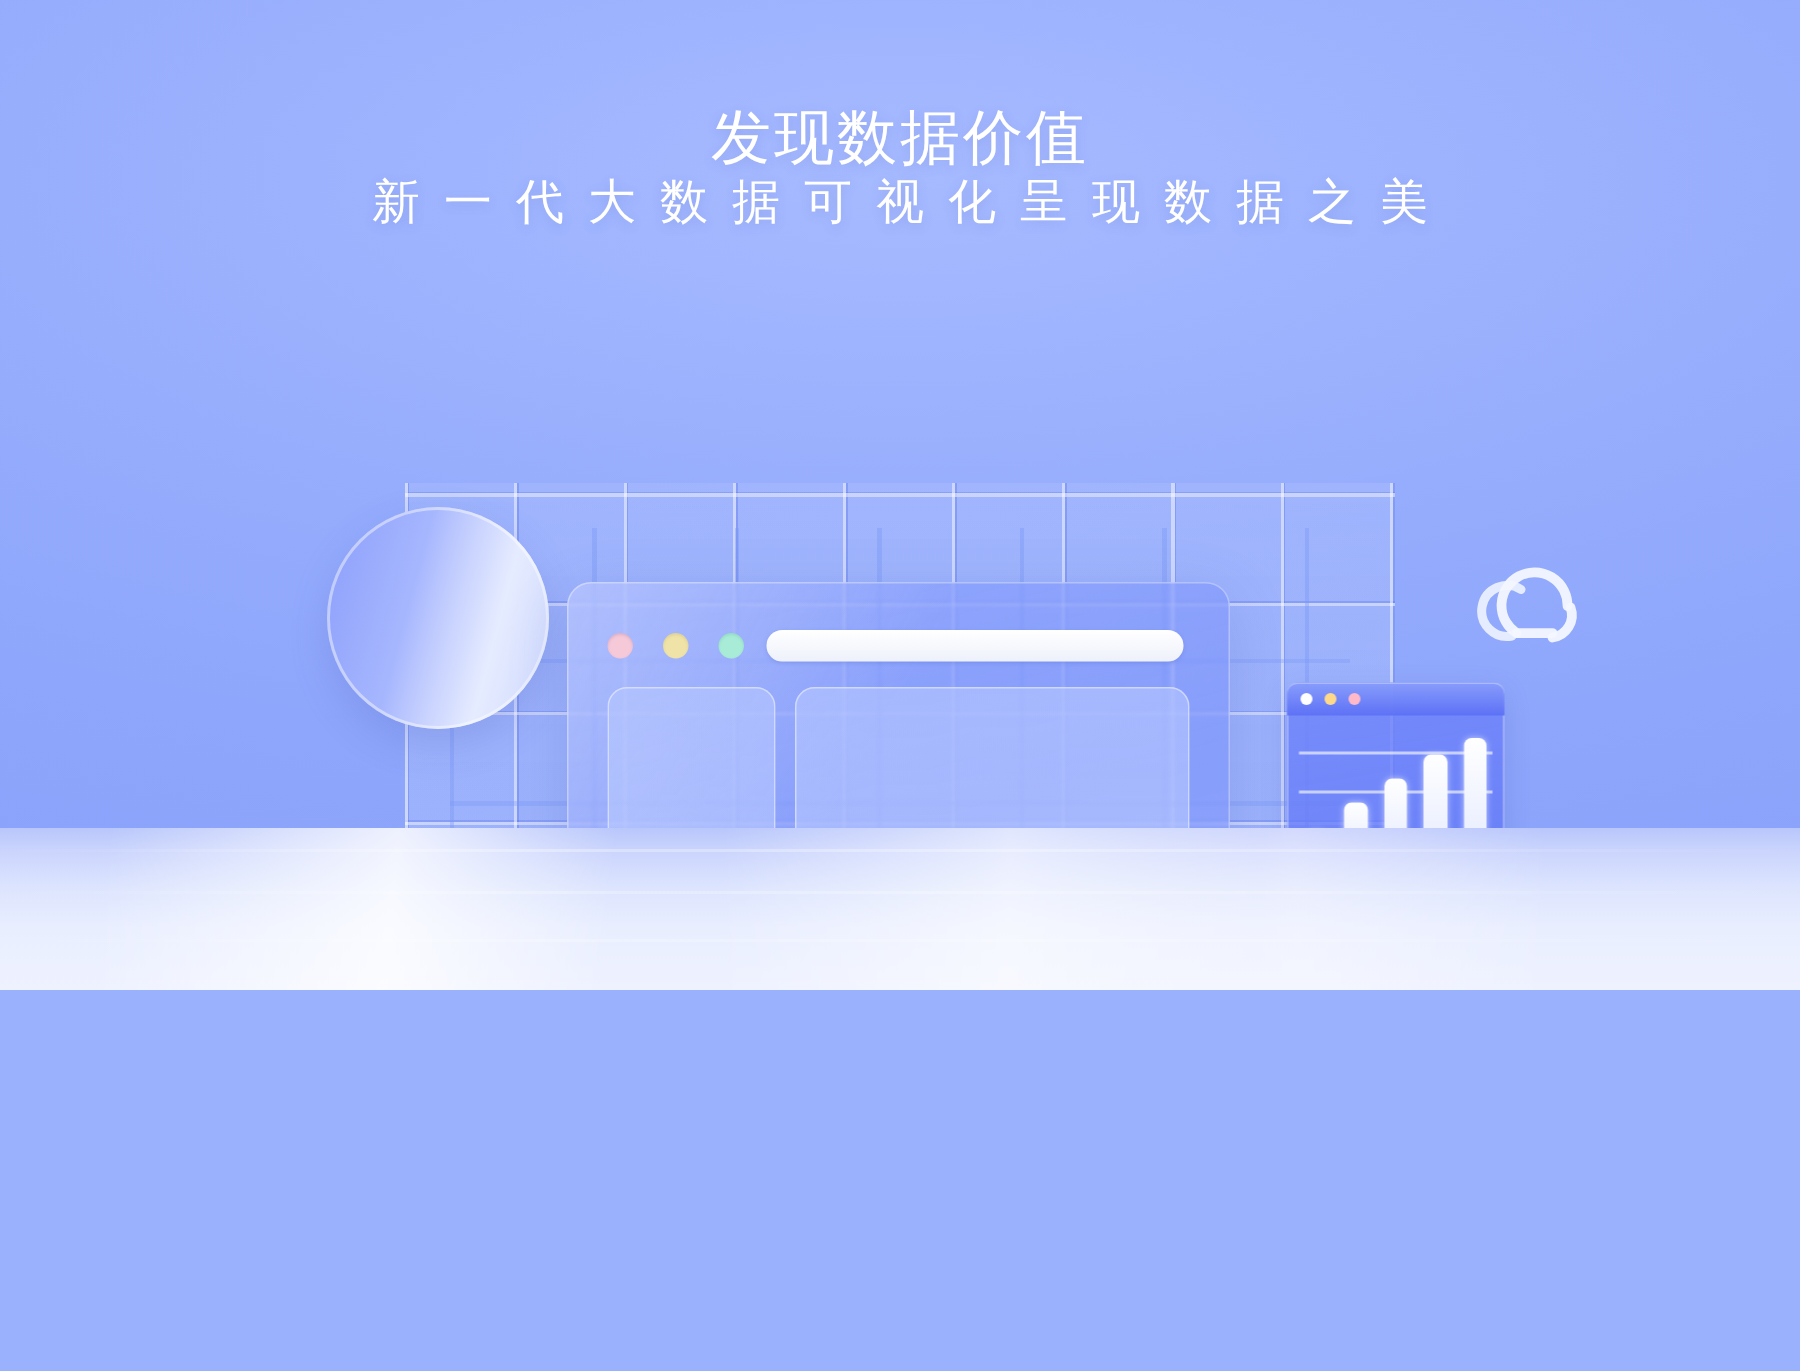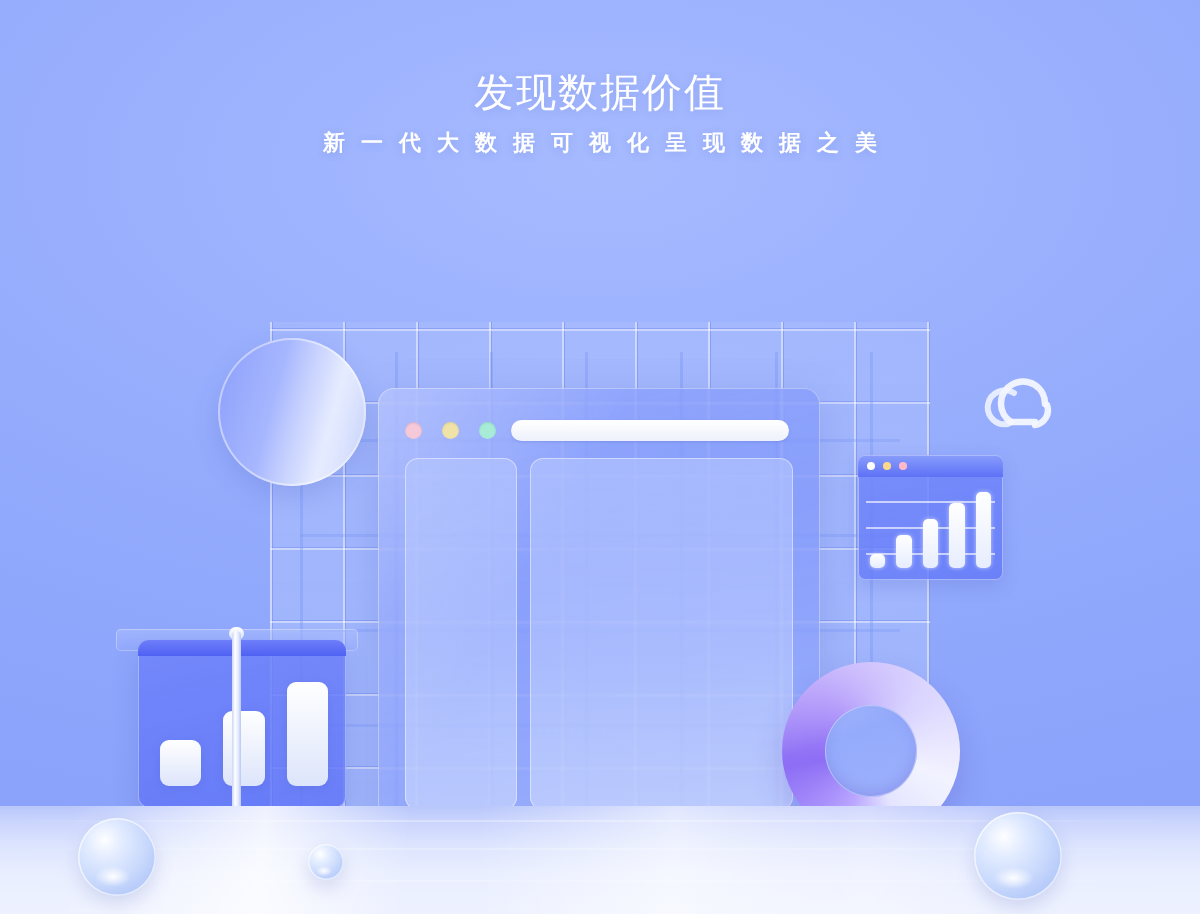--- a/index.html
+++ b/index.html
@@ -3,21 +3,21 @@
 <meta charset="utf-8">
 <title>Banner</title>
 <style>
   html,body{margin:0;padding:0;}
   body{
     width:1200px;height:914px;overflow:hidden;
     font-family:"Liberation Sans","DejaVu Sans",sans-serif;
     background:#9ab1fe;
   }
   #stage{
-    position:relative;width:1200px;height:914px;overflow:hidden;
+    position:relative;width:1200px;height:660px;overflow:hidden;
     background:
       radial-gradient(120% 80% at 50% 18%, #a6baff 0%, #96adfd 45%, #8ea6fb 75%, #8aa2fa 100%);
   }
 
   
   .floor{
     position:absolute;left:0;right:0;bottom:0;height:108px;
     background:
       linear-gradient(180deg,#b8c6fb 0%, #ccd6fd 16%, #dde5fe 38%, #e9eeff 62%, #eef2ff 100%);
   }
@@ -185,22 +185,22 @@
     font-size:40px;line-height:1;color:#ffffff;font-weight:400;
     letter-spacing:2px;text-shadow:0 2px 8px rgba(70,90,180,.18);
   }
   .headline{
     margin-top:22px;
     font-size:104px;line-height:1;color:#ffffff;font-weight:700;
     letter-spacing:-1px;
     text-shadow:0 6px 22px rgba(60,80,180,.22);
   }
   .tagline{
-    margin-top:20px;
-    font-size:22px;line-height:1;color:#ffffff;font-weight:700;
+    margin-top:6px;
+    font-size:32px;line-height:1;color:#ffffff;font-weight:400;
     letter-spacing:16px;text-indent:16px;
     text-shadow:0 2px 8px rgba(70,90,180,.20);
   }
 </style>
 </head>
 <body>
 
 <div id="stage">
 
   <div class="gridwall"></div>

